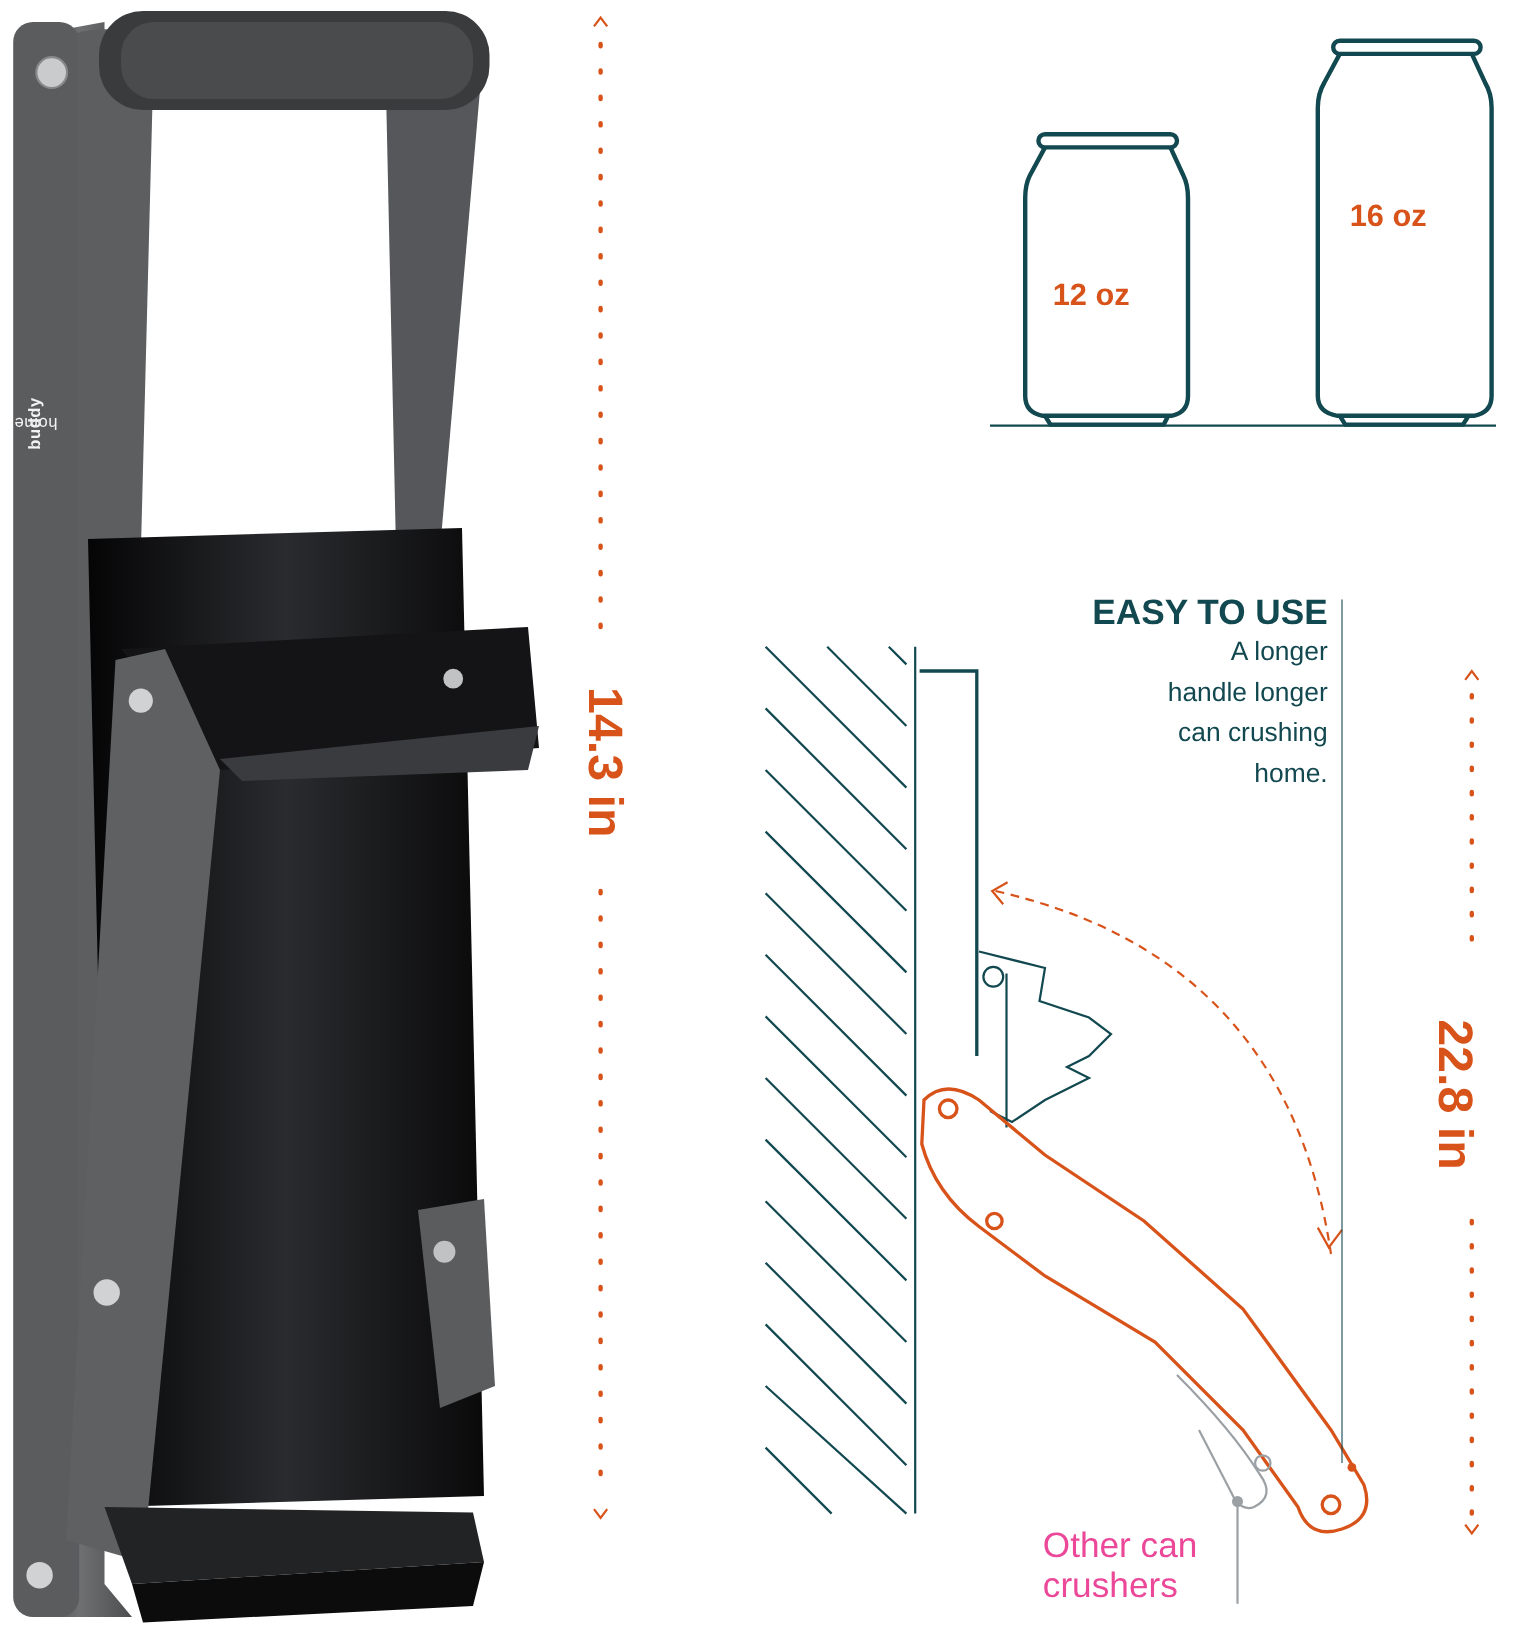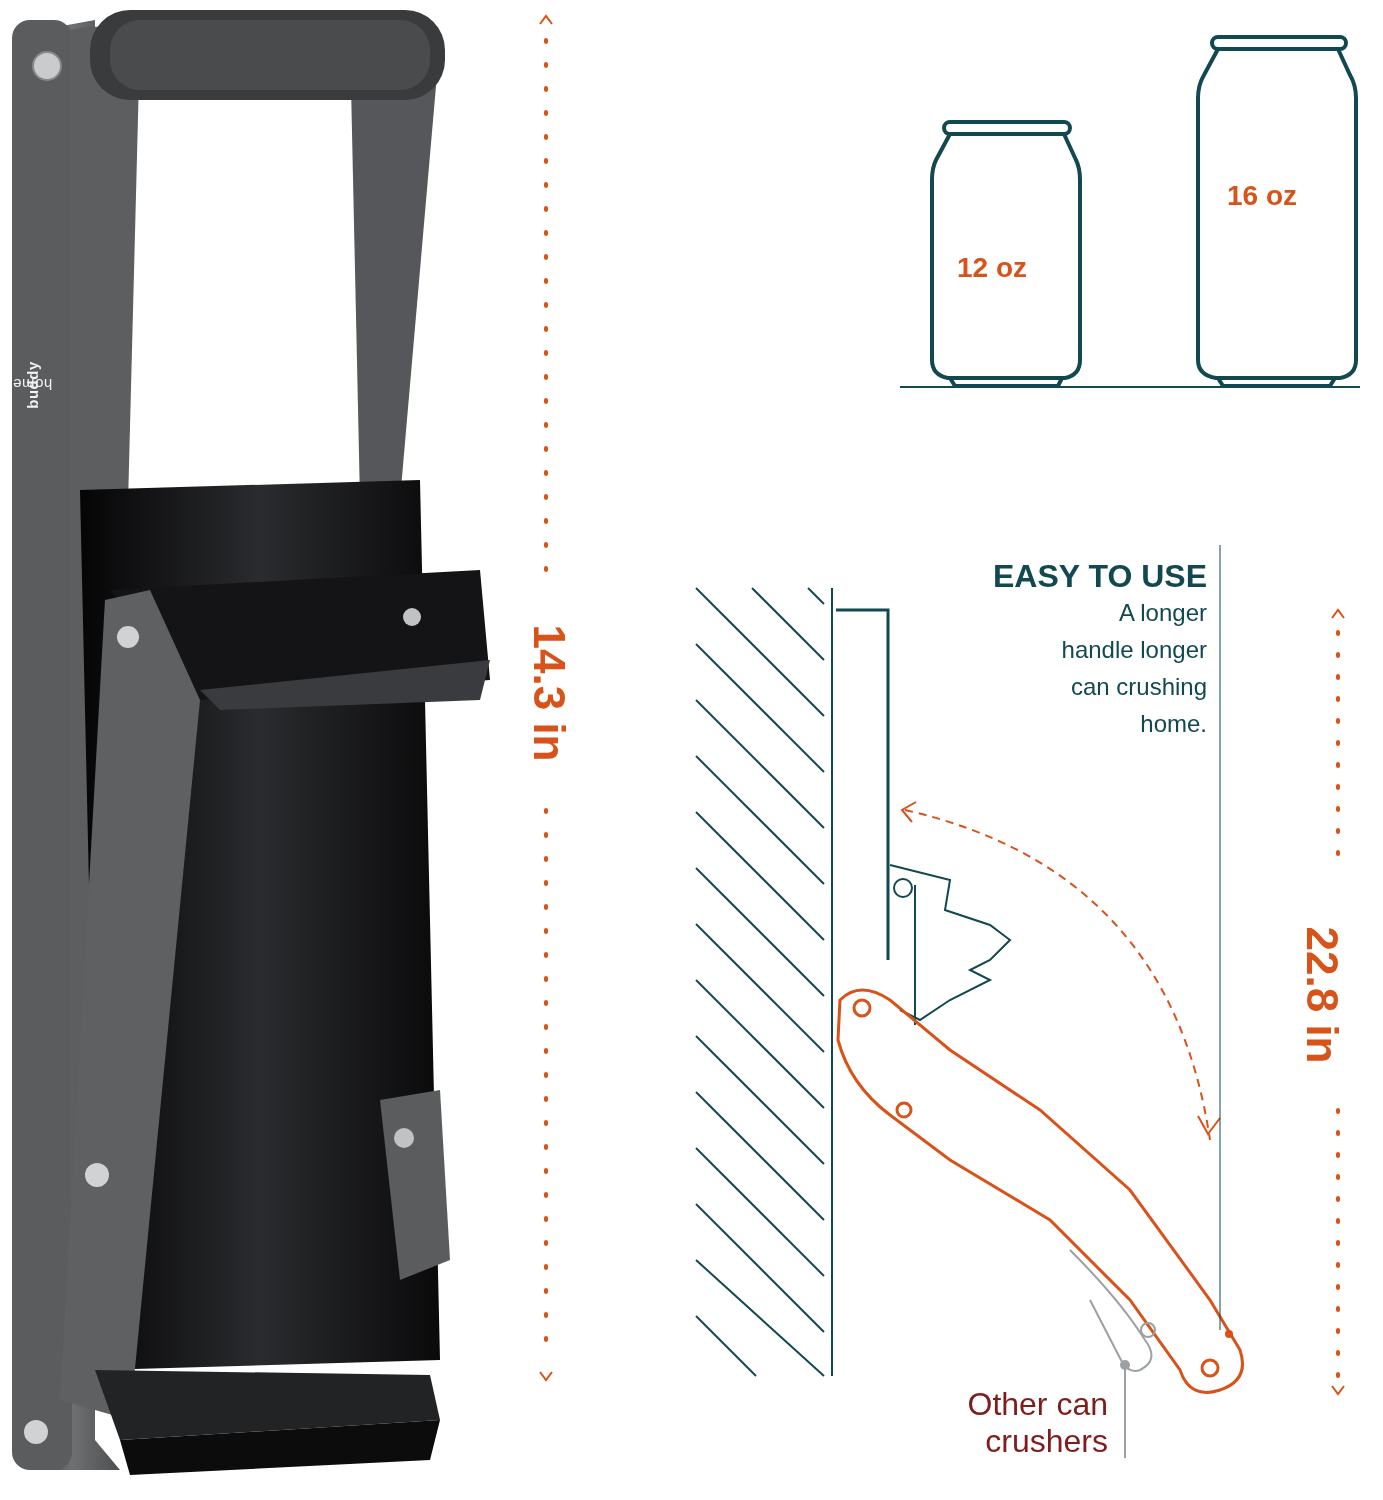--- a/index.html
+++ b/index.html
@@ -4,24 +4,24 @@
 <style>
   html, body { margin:0; padding:0; background:#ffffff; }
   body { width:1383px; height:1500px; position:relative; overflow:hidden; font-family:"Liberation Sans", sans-serif; }
   .abs { position:absolute; }
   svg { display:block; }
   .brand { position:absolute; left:22px; top:300px; width:20px; height:170px; }
   .brand span { position:absolute; left:50%; top:50%; transform:translate(-50%,-50%) rotate(-90deg); white-space:nowrap; color:#f2f2f2; font-size:15px; letter-spacing:0.5px; }
   .brand b { font-weight:700; }
   .dim-label { position:absolute; color:#d8531a; font-weight:700; font-size:44px; white-space:nowrap; transform:rotate(90deg); transform-origin:center center; }
   .can-label { position:absolute; color:#d8531a; font-weight:700; font-size:28px; white-space:nowrap; }
-  .easy { position:absolute; right:176px; top:558px; text-align:right; color:#12484f; }
+  .easy { position:absolute; right:176px; top:538px; text-align:right; color:#12484f; }
   .easy .h { font-weight:700; font-size:32px; line-height:36px; }
   .easy .b { font-size:24px; line-height:37px; }
-  .other { position:absolute; left:948px; top:1386px; text-align:right; width:160px; color:#7f1d1d; font-size:32px; line-height:37px; }
+  .other { position:absolute; left:948px; top:1386px; width:160px; color:#ec4899; font-size:32px; line-height:37px; }
 </style>
 </head>
 <body>
 
 <div class="abs" style="left:0;top:0;width:520px;height:1500px;">
   <svg width="520" height="1500" viewBox="0 0 520 1500">
     <defs>
       <linearGradient id="gray" x1="0" x2="1">
         <stop offset="0" stop-color="#4a4c4e"></stop>
         <stop offset="0.4" stop-color="#6e7072"></stop>

